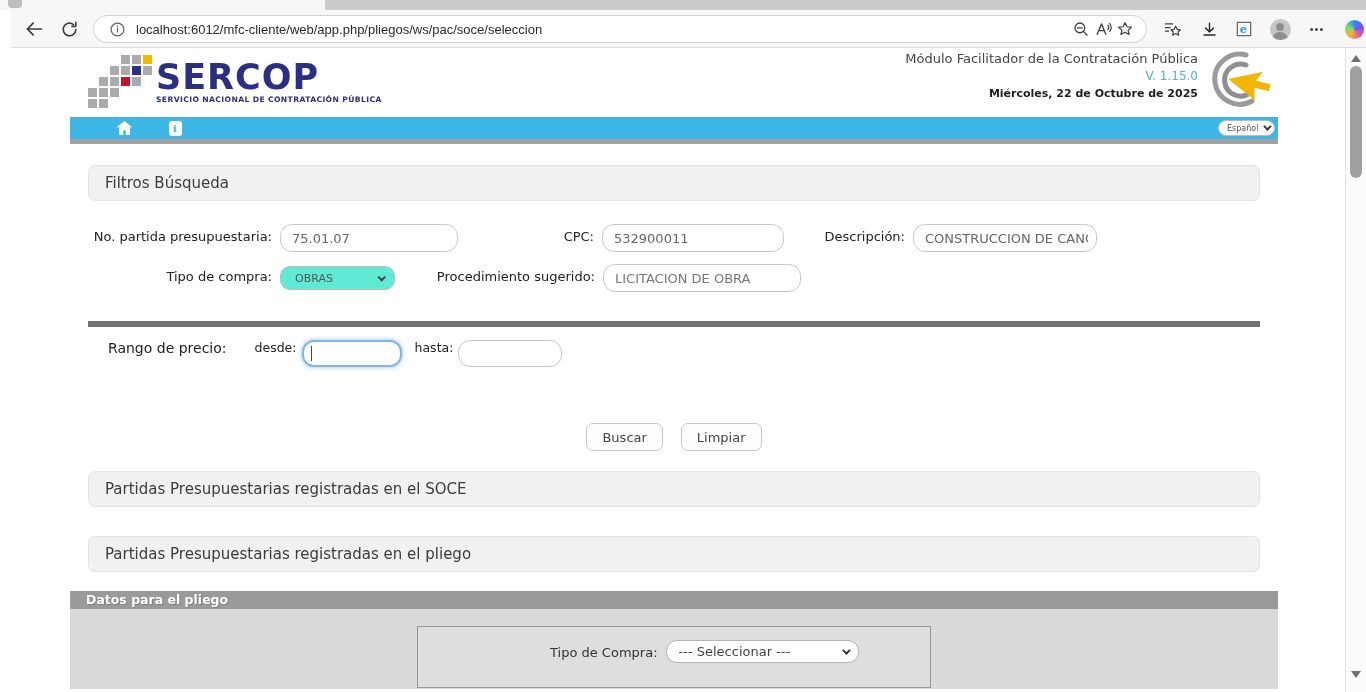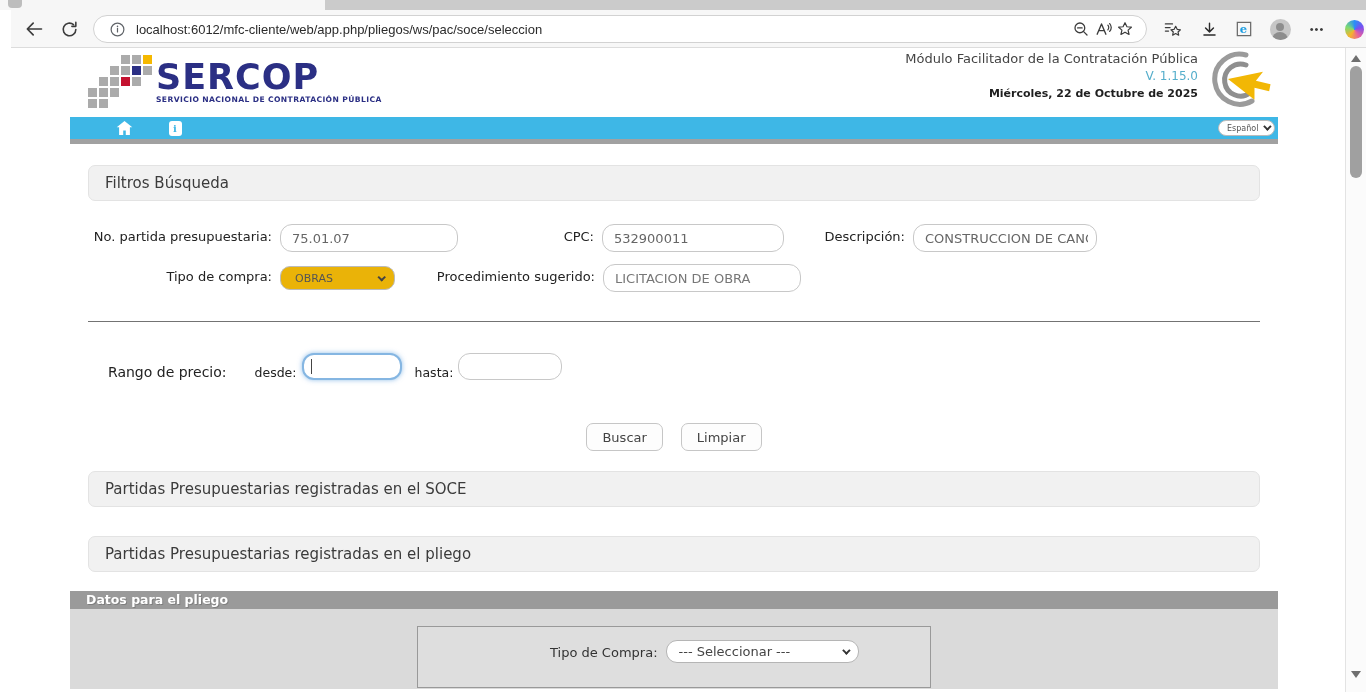--- a/index.html
+++ b/index.html
@@ -71,28 +71,28 @@
   .frow1 { margin-top:23px; }
   .frow2 { margin-top:12px; }
   .flabel { font-size:13px; color:#222; text-align:right; line-height:18px; padding-top:4px; }
   .lb-partida { width:184px; } .lb-cpc { width:136px; } .lb-desc { width:121px; }
   .lb-tipo { width:184px; } .lb-proc { width:200px; }
   .gap6 { width:8px; flex:0 0 auto; }
   .inp { height:28px; border:1px solid #c8c8c8; border-radius:12px; font-size:13px; color:#666;
          padding:0 8px 0 11px; outline:none; background:#fff; font-family:"DejaVu Sans", sans-serif; }
   .inp-partida { width:178px; } .inp-cpc { width:182px; } .inp-desc { width:184px; }
   .inp-proc { width:198px; color:#777; }
-  .sel { height:24px; margin-top:2px; border:1px solid #bbb; border-radius:10px; background:#eab308;
+  .sel { height:24px; margin-top:2px; border:1px solid #bbb; border-radius:10px; background:#5eead4;
          display:flex; align-items:center; justify-content:space-between; padding:0 10px 0 14px; cursor:pointer; }
   .sel-obras { width:115px; }
   .sel .txt { font-size:11px; color:#555; }
   .sel .chev { transform:rotate(45deg) translateY(-1px); border-color:#444; }
 
-  .rango-sec { margin:29px 18px 0; border-top:1px solid #737373; padding:13px 0 0 2px;
-               display:flex; align-items:flex-end; height:59px; }
+  .rango-sec { margin:29px 18px 0; border-top:6px solid #737373; padding:13px 0 0 2px;
+               display:flex; align-items:flex-start; height:59px; }
   .rango-label { font-size:14px; color:#222; margin-left:18px; }
   .mini-label { font-size:12.5px; color:#222; }
   .lb-desde { margin-left:28px; } .lb-hasta { margin-left:13px; }
   .inp-wrap { position:relative; margin-left:5px; }
   .inp-small { width:100px; height:27px; }
   .inp-focus { border:2px solid #85b6e2; box-shadow:0 0 5px rgba(110,170,225,.75); }
   .caret { position:absolute; left:9px; top:6px; width:1px; height:15px; background:#444; }
 
   .btn-row { display:flex; justify-content:center; gap:18px; margin-top:43px; }
   .btn { height:28px; padding:0 15px; background:#fdfdfd; border:1px solid #c6c6c6; border-radius:7px;

